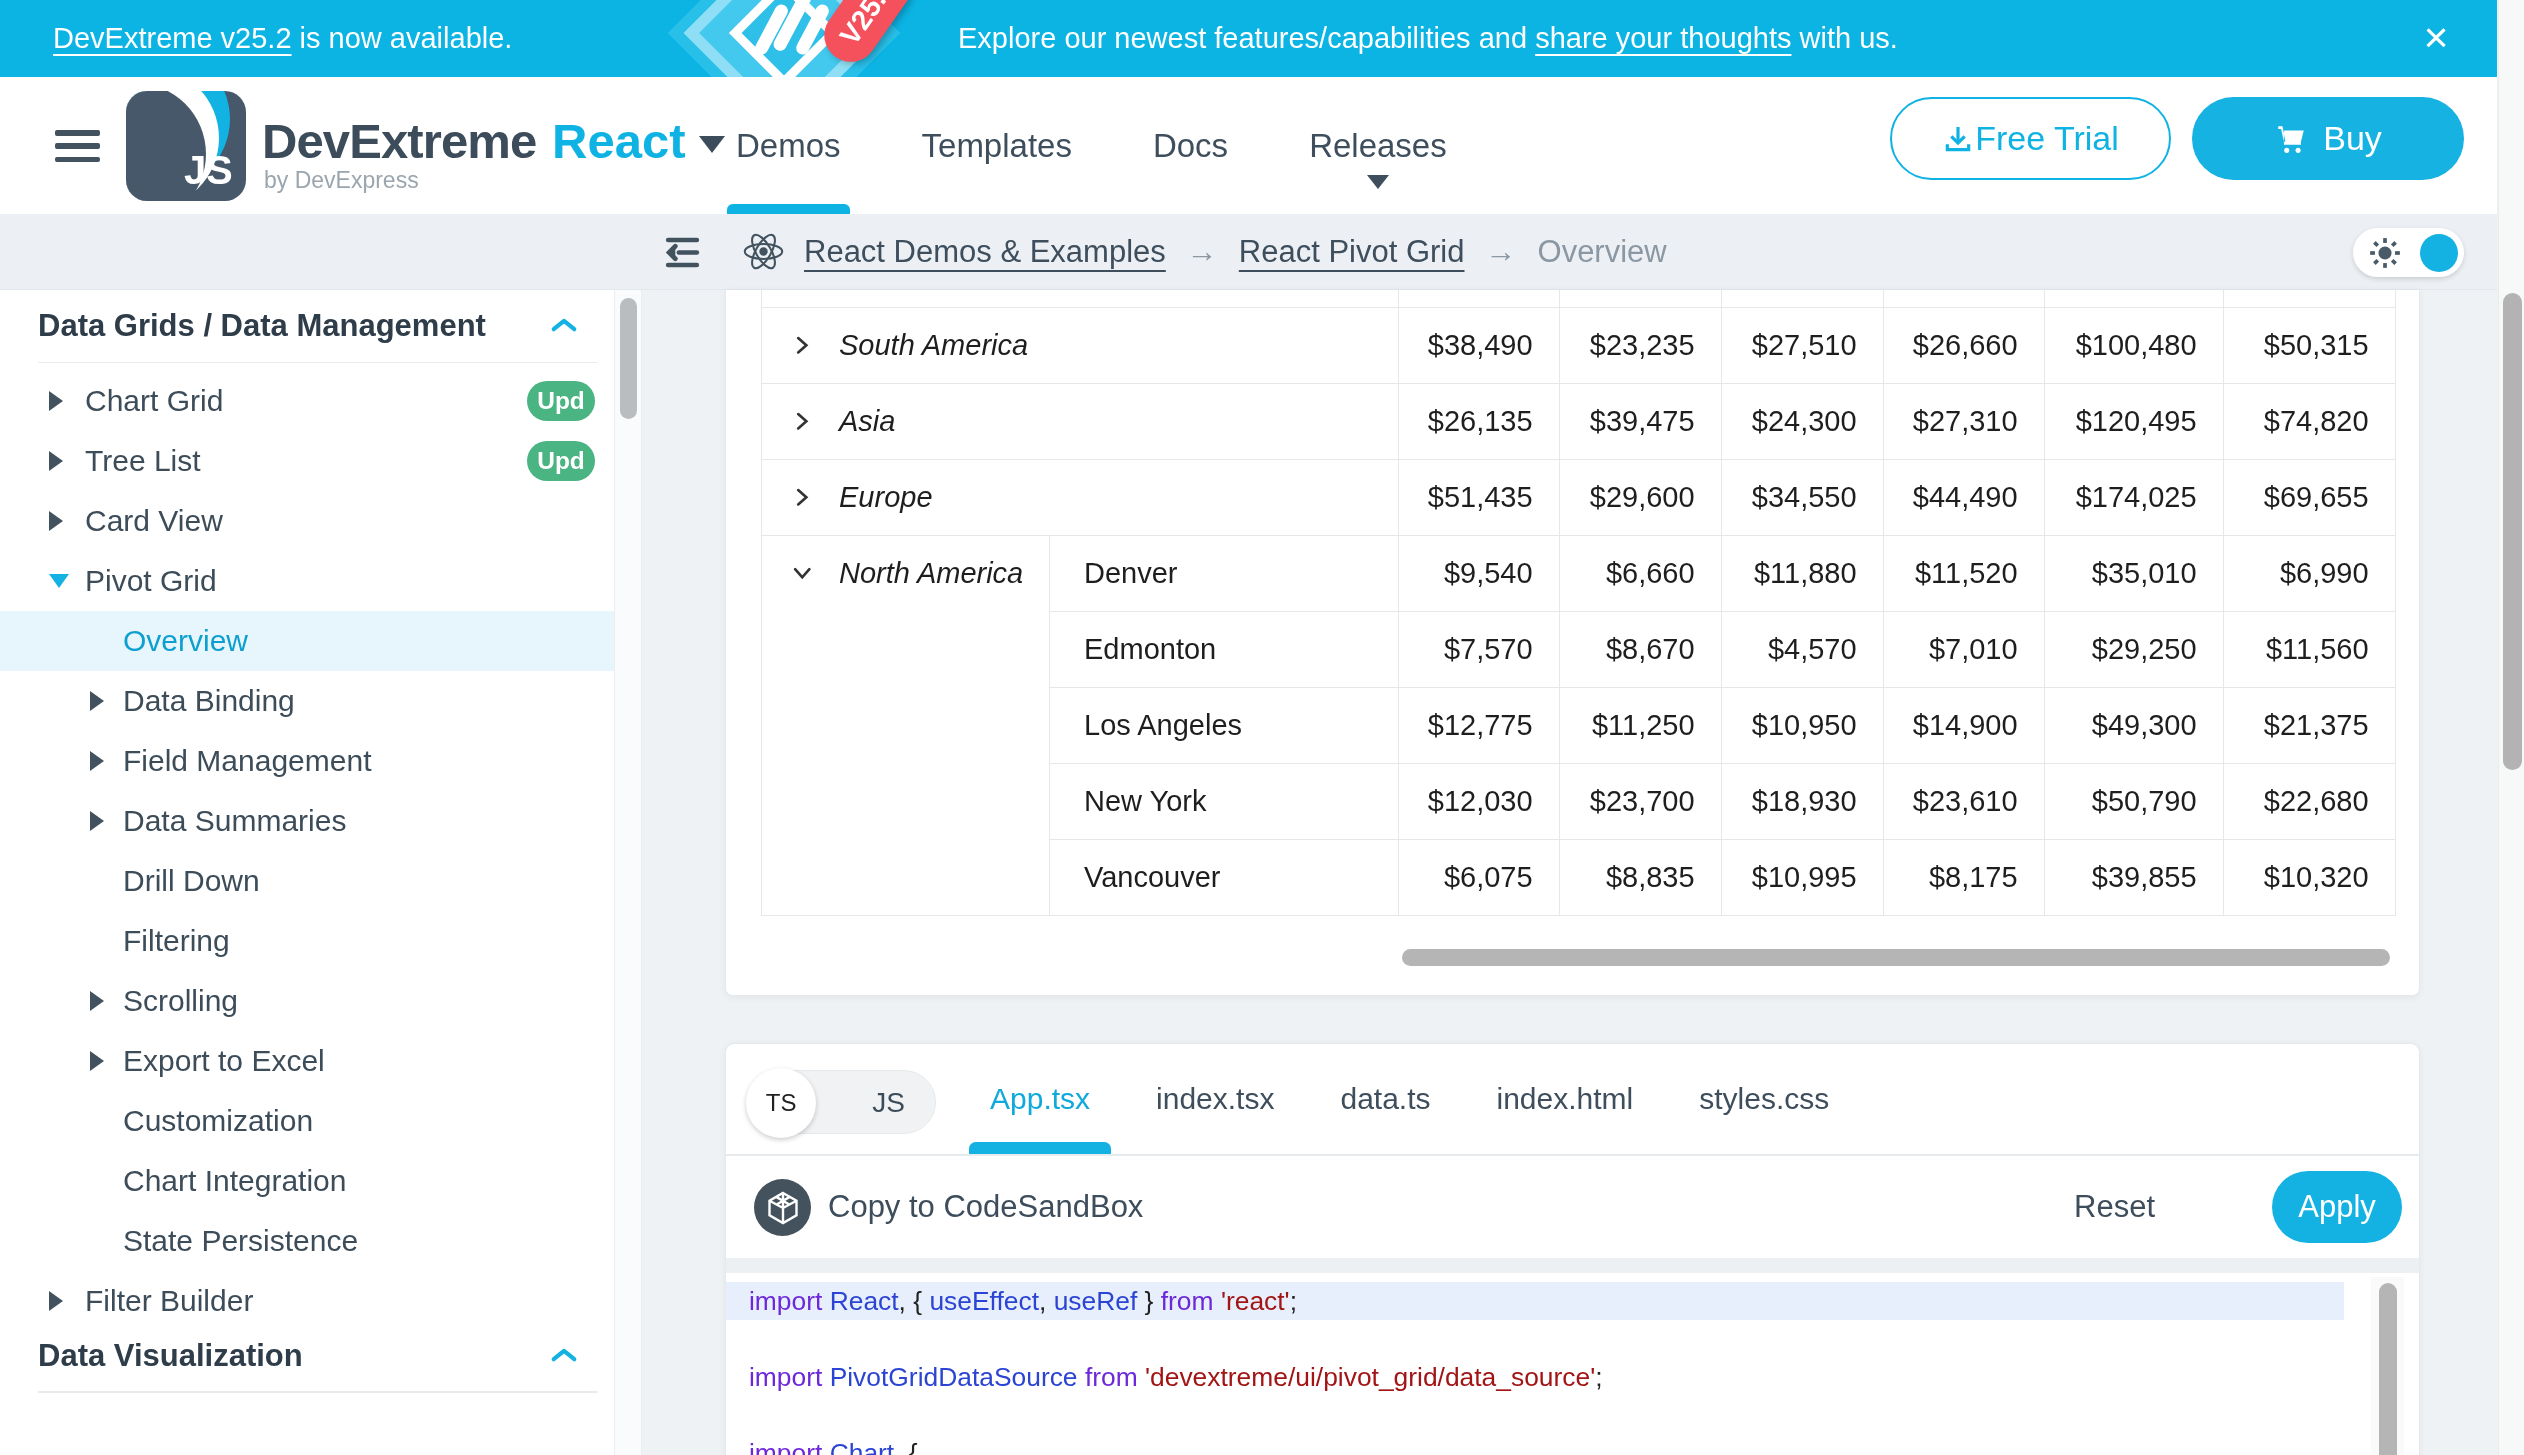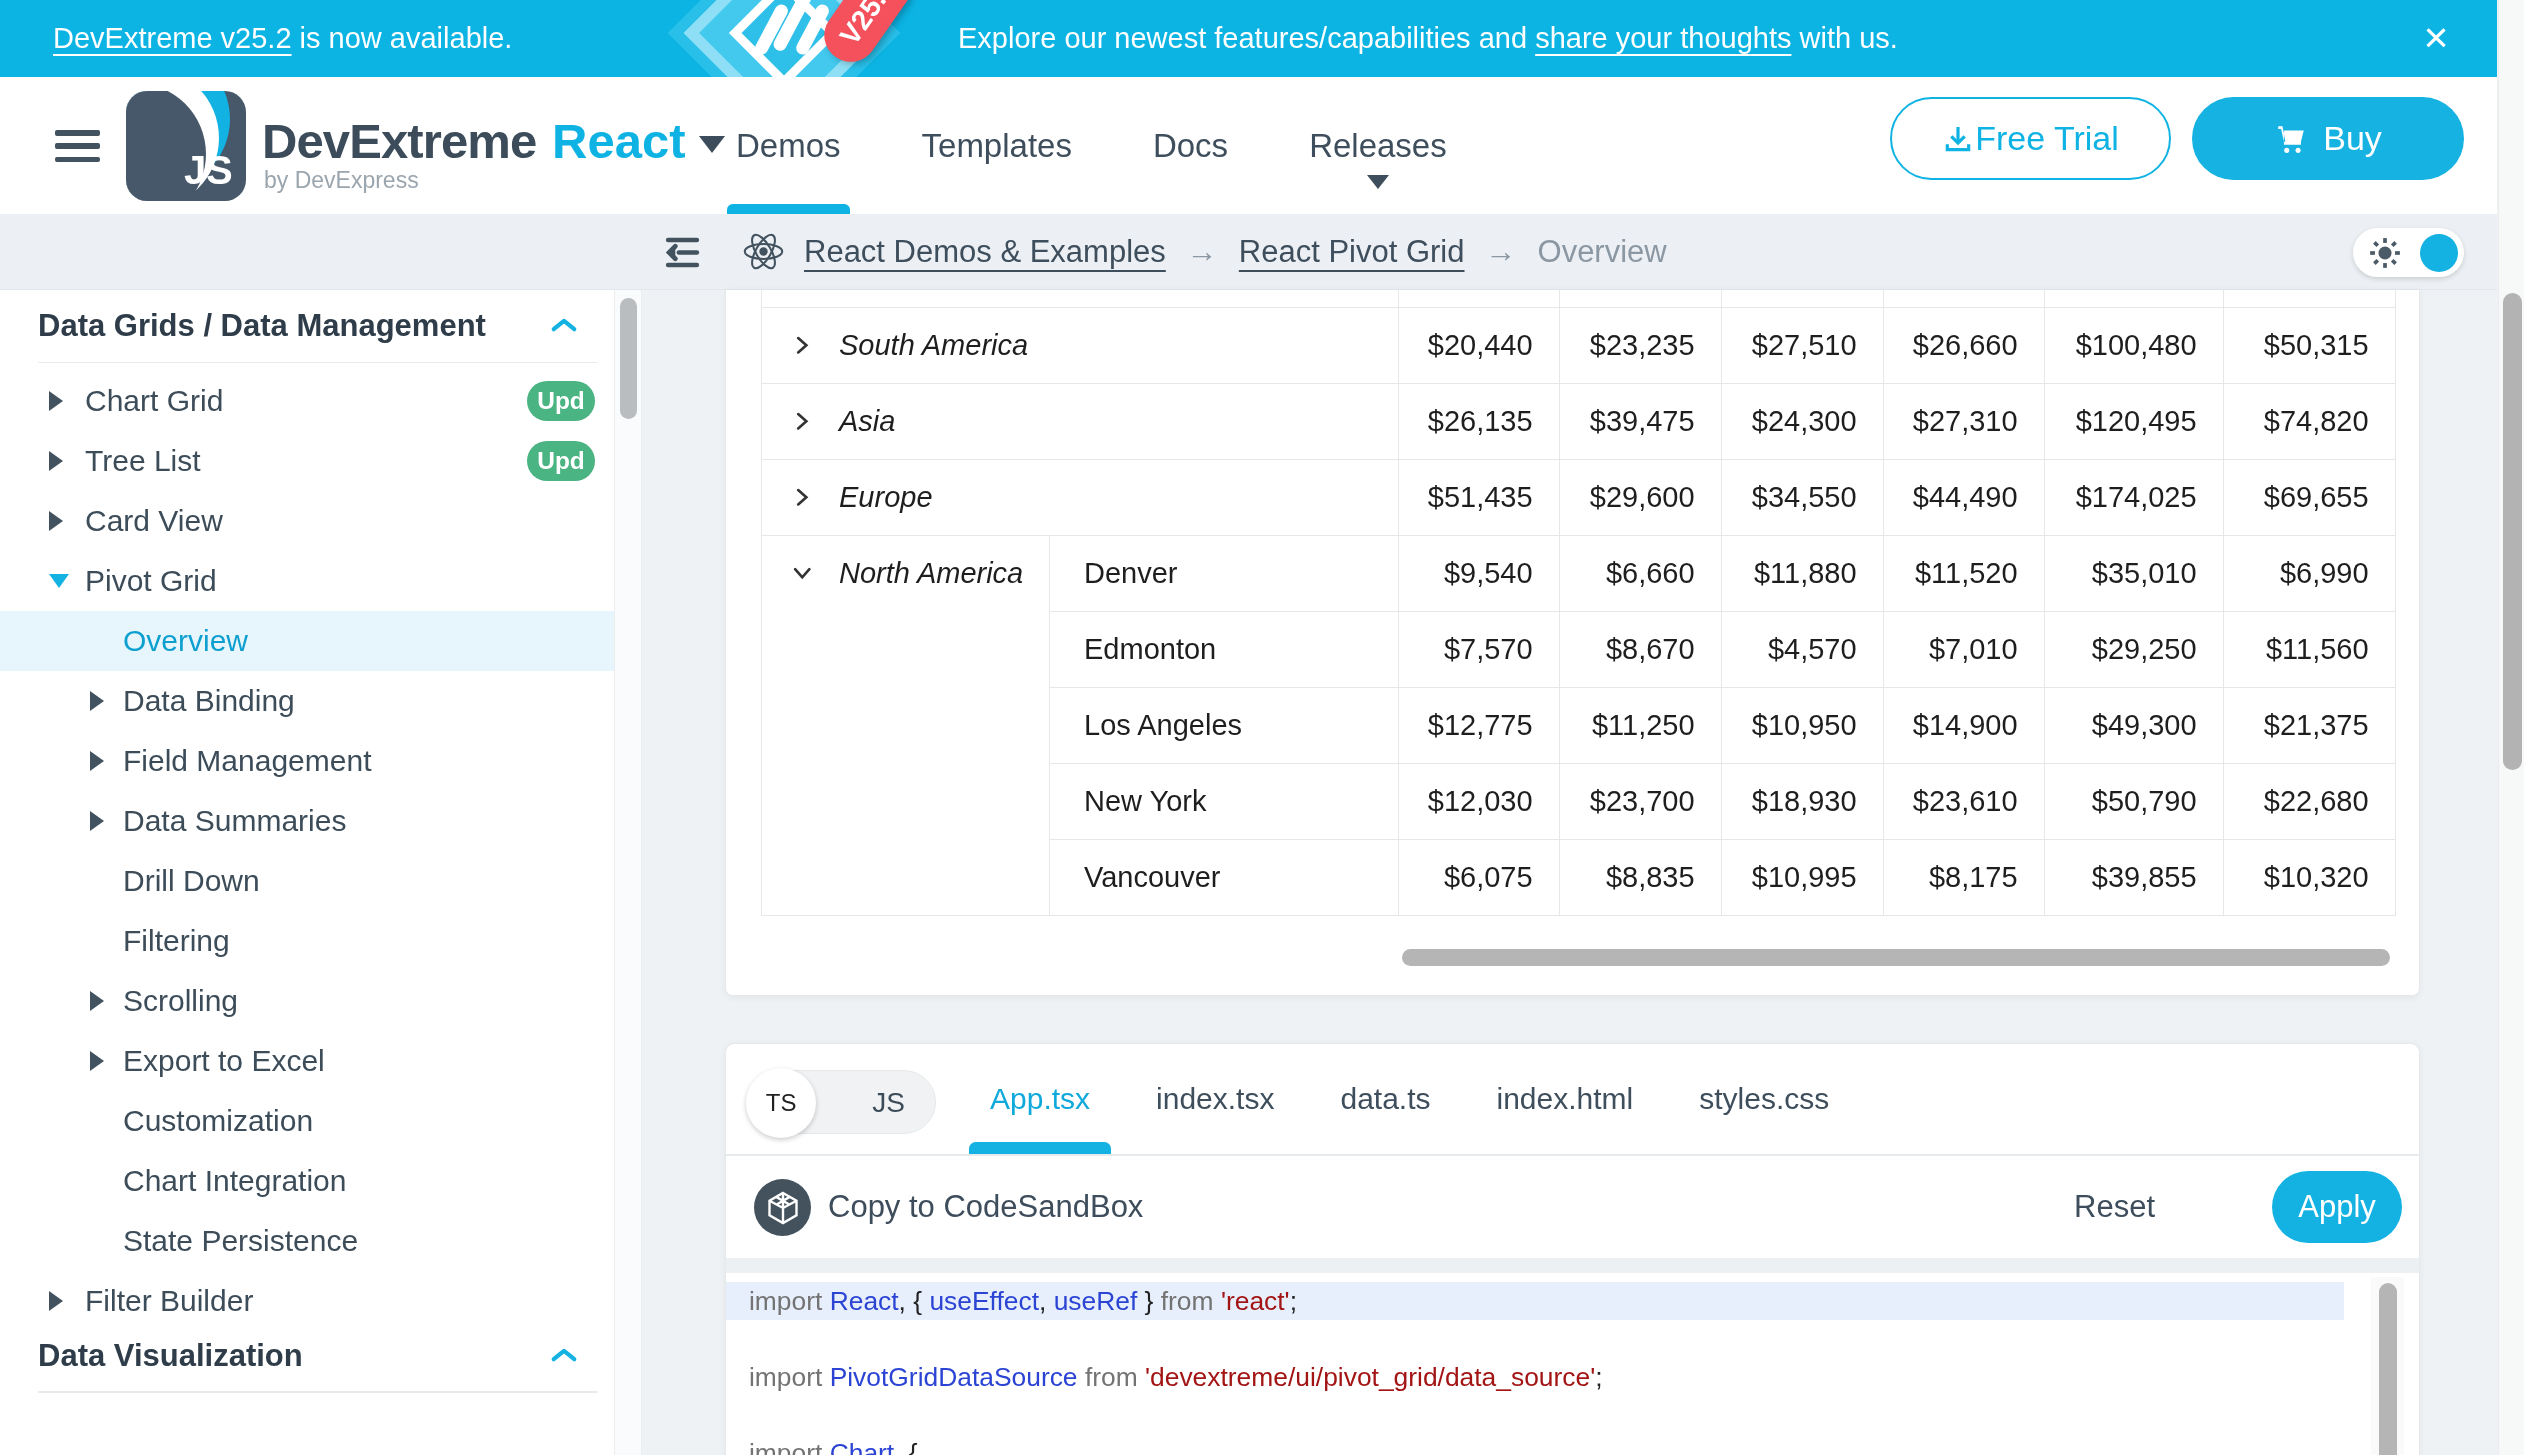--- a/index.html
+++ b/index.html
@@ -100,21 +100,21 @@
   #sandbox-row{position:absolute;left:0;top:112px;width:100%;height:102px;}
   #csb-icon{position:absolute;left:28px;top:23px;width:57px;height:57px;border-radius:50%;background:#44525e;display:flex;align-items:center;justify-content:center;}
   #csb-label{position:absolute;left:102px;top:0;height:102px;display:flex;align-items:center;font-size:31px;color:#3e4d5b;cursor:pointer;}
   #reset-btn{position:absolute;right:264px;top:0;height:102px;display:flex;align-items:center;font-size:31px;color:#3e4d5b;cursor:pointer;}
   #apply-btn{position:absolute;right:17px;top:15px;width:130px;height:72px;border-radius:36px;background:#14b2e2;color:#fff;font-size:31px;display:flex;align-items:center;justify-content:center;cursor:pointer;}
   #code-sep{position:absolute;left:0;top:214px;width:100%;height:15px;background:#edf0f3;}
   #code-area{position:absolute;left:0;top:229px;width:100%;bottom:0;background:#fff;}
   .code-line{position:relative;height:38px;line-height:38px;padding-left:23px;font-family:"DejaVu Sans Mono",monospace;font-size:26.4px;white-space:pre;color:#222;}
   .code-line.hl{background:#e7effc;width:1618px;}
   .code-line:first-child{margin-top:9.4px;}
-  .tk-kw{color:#737373;} .tk-id{color:#2b44d4;} .tk-str{color:#a31515;} .tk-pn{color:#222;}
+  .tk-kw{color:#6d28d9;} .tk-id{color:#2b44d4;} .tk-str{color:#a31515;} .tk-pn{color:#222;}
   #code-scroll{position:absolute;right:15px;top:233px;width:33px;bottom:0;background:#fafafa;}
   #code-thumb{position:absolute;left:7.6px;top:5.7px;width:18px;height:283px;background:#b5b5b5;border-radius:9.4px;}
 
   
   #page-scroll{position:absolute;left:2498px;top:0;width:26.4px;height:1456px;background:#f7f8f8;border-left:0.9px solid #ebebeb;}
   #page-thumb{position:absolute;left:3.8px;top:293px;width:19px;height:477px;background:#b3b3b3;border-radius:9.4px;}
 </style>
 </head>
 <body>
 
@@ -324,21 +324,21 @@
                 <td class="val" style="width:162px"></td>
                 <td class="val" style="width:162px"></td>
                 <td class="val" style="width:161px"></td>
                 <td class="val" style="width:179px"></td>
                 <td class="val" style="width:172px"></td>
               </tr>
               <tr class="data">
                 <td colspan="2" class="lbl"><svg class="chev" width="24.5" height="24.5" viewBox="0 0 24 24" fill="none" stroke="#333" stroke-width="2.6" stroke-linecap="round">
                     <polyline points="8,5 16,12 8,19"></polyline>
                   </svg><span>South America</span></td>
-                <td class="val">$20,440</td>
+                <td class="val">$38,490</td>
                 <td class="val">$23,235</td>
                 <td class="val">$27,510</td>
                 <td class="val">$26,660</td>
                 <td class="val">$100,480</td>
                 <td class="val">$50,315</td>
               </tr>
               <tr class="data">
                 <td colspan="2" class="lbl"><svg class="chev" width="24.5" height="24.5" viewBox="0 0 24 24" fill="none" stroke="#333" stroke-width="2.6" stroke-linecap="round">
                     <polyline points="8,5 16,12 8,19"></polyline>
                   </svg><span>Asia</span></td>

